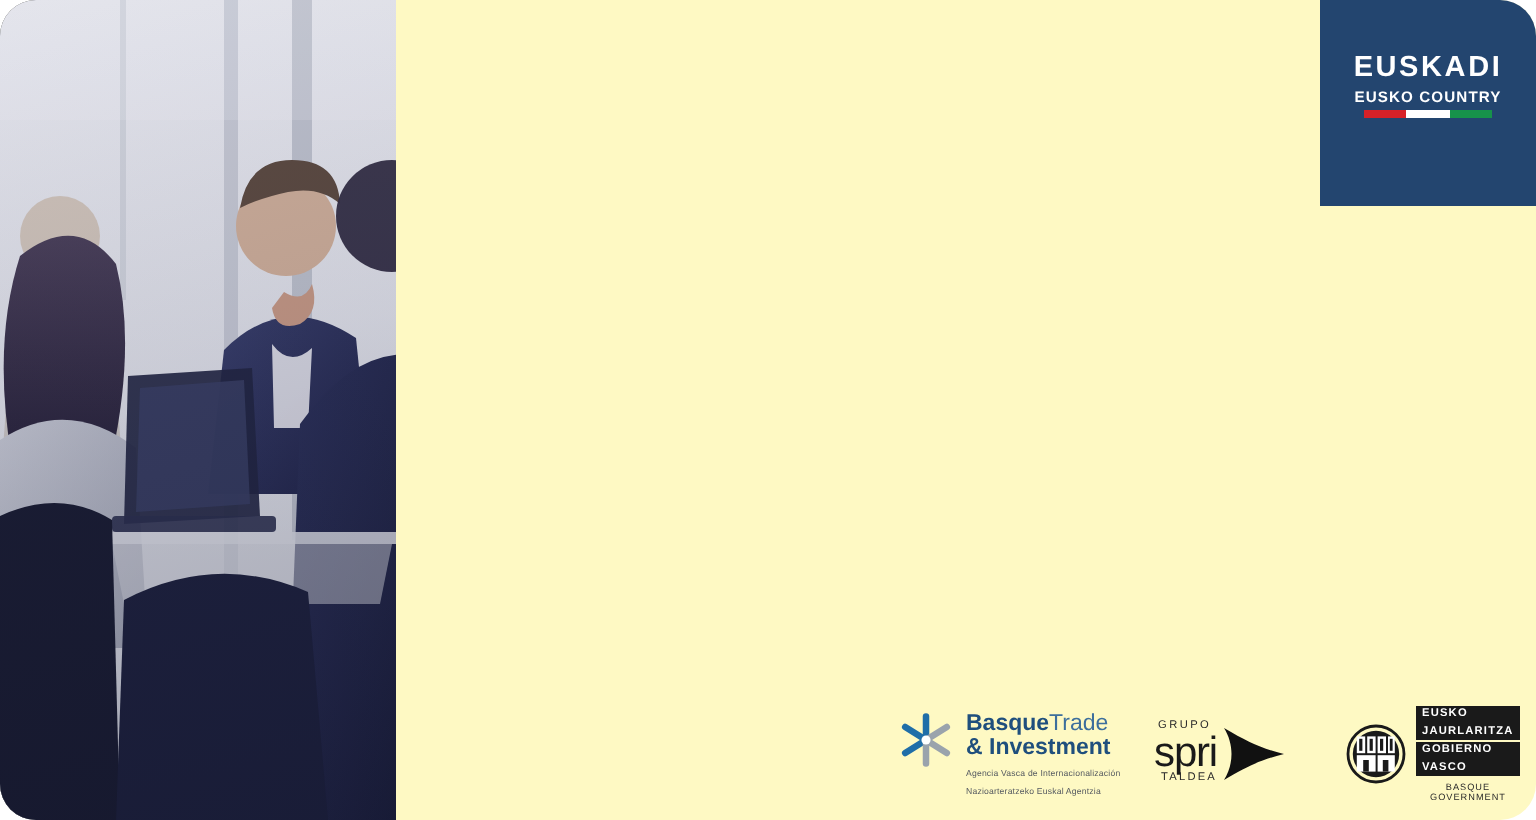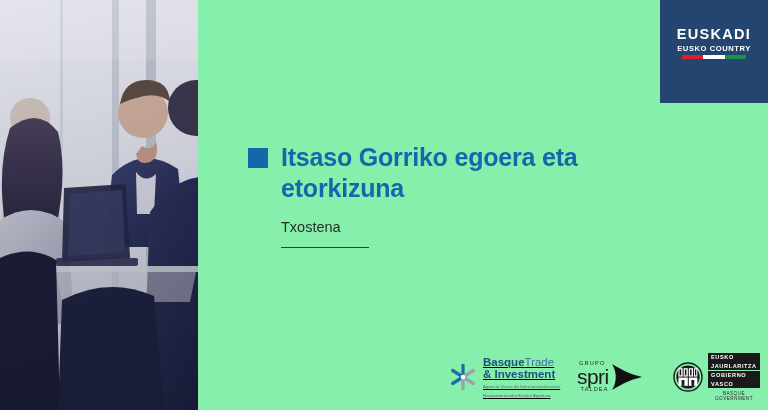--- a/index.html
+++ b/index.html
@@ -8,22 +8,23 @@
     background: #ffffff;
   }
   body {
     font-family: "Liberation Sans", sans-serif;
   }
 
   .slide {
     position: relative;
     width: 768px;
     height: 410px;
-    background: #86efac;
+    background: #fef9c3;
     overflow: hidden;
+    border-radius: 18px;
   }
 
   
   .photo-band {
     position: absolute;
     left: 0;
     top: 0;
     width: 198px;
     height: 410px;
     overflow: hidden;
@@ -136,23 +137,21 @@
     top: 352px;
     width: 310px;
     height: 50px;
     display: flex;
     align-items: center;
   }
 
   
   .logo-bt {
     display: flex;
-    align-items: center;
     width: 128px;
-    text-decoration: underline;
   }
   .bt-mark { flex: 0 0 auto; width: 26px; height: 28px; }
   .bt-text { margin-left: 7px; }
   .bt-l1 {
     font-size: 11.5px;
     line-height: 1.05;
     color: #1f4f7d;
     font-weight: bold;
   }
   .bt-l1 .light { font-weight: normal; color: #3d6f9c; }
@@ -306,30 +305,20 @@
       <div class="euskadi-word">EUSKADI</div>
       <div class="euskadi-sub">EUSKO COUNTRY</div>
       <div class="tricolor">
         <i class="tri-red"></i>
         <i class="tri-white"></i>
         <i class="tri-green"></i>
       </div>
     </div>
   </div>
 
-  <div class="title-block">
-    <div class="title-row">
-      <div class="title-bullet"></div>
-      <div class="title-text">Itsaso Gorriko egoera eta etorkizuna</div>
-    </div>
-    <div class="subtitle-wrap">
-      <div class="subtitle-text">Txostena</div>
-      <div class="subtitle-rule"></div>
-    </div>
-  </div>
 
   <div class="footer-logos">
 
     <div class="logo-bt">
       <svg class="bt-mark" viewBox="0 0 40 42">
         <g stroke-linecap="round">
           <g stroke="#1f6ea8" stroke-width="5">
             <line x1="20" y1="21" x2="20" y2="3"></line>
             <line x1="20" y1="21" x2="4" y2="11"></line>
             <line x1="20" y1="21" x2="4" y2="31"></line>

